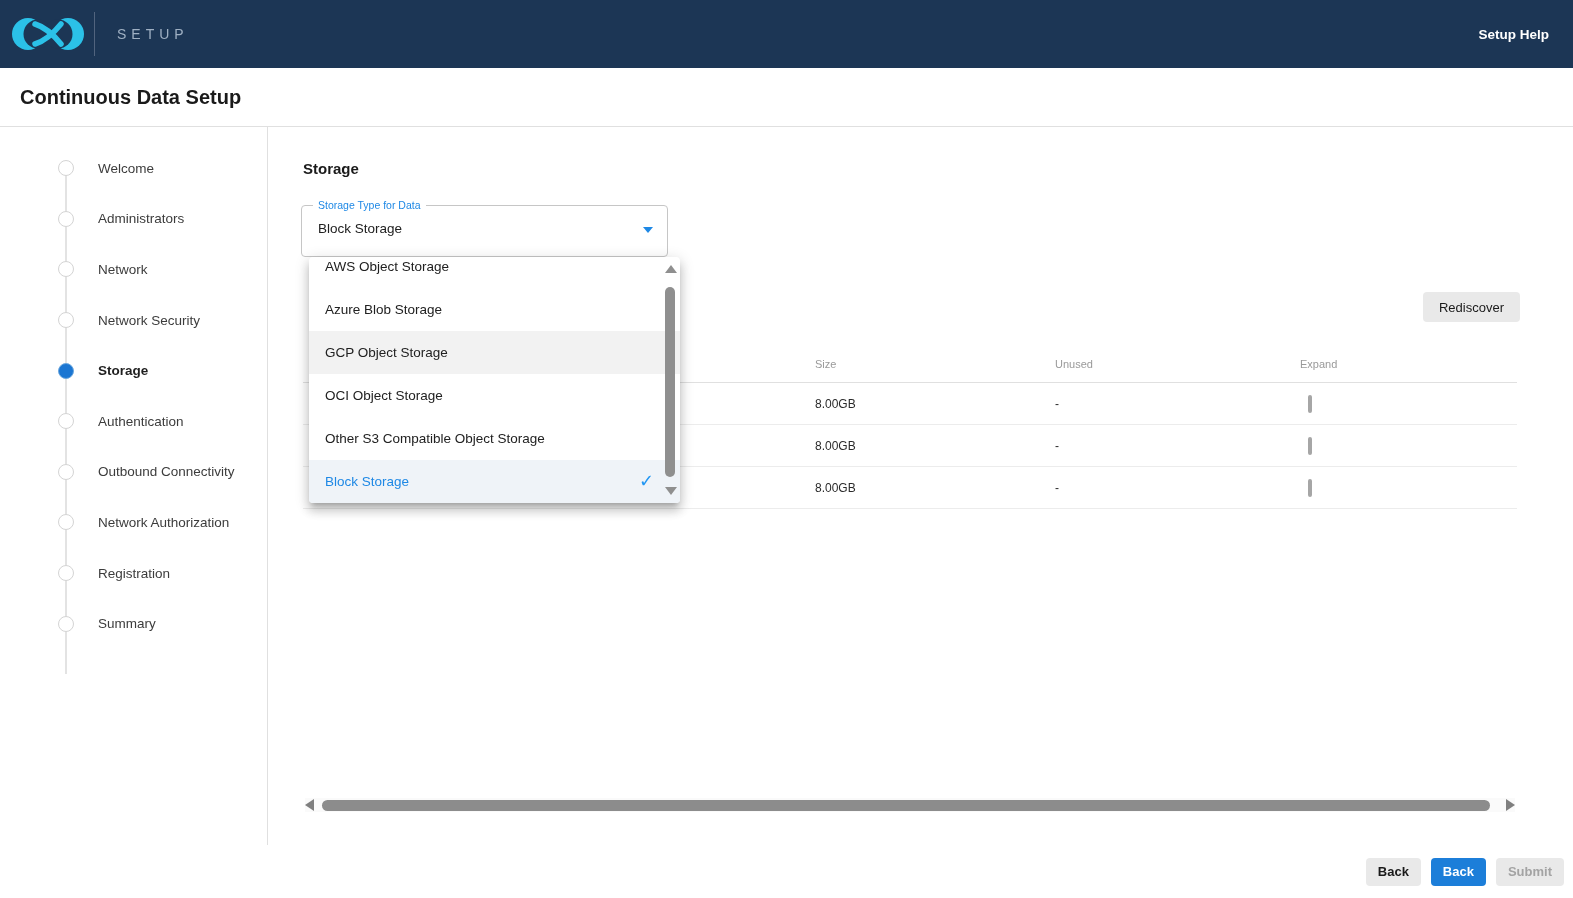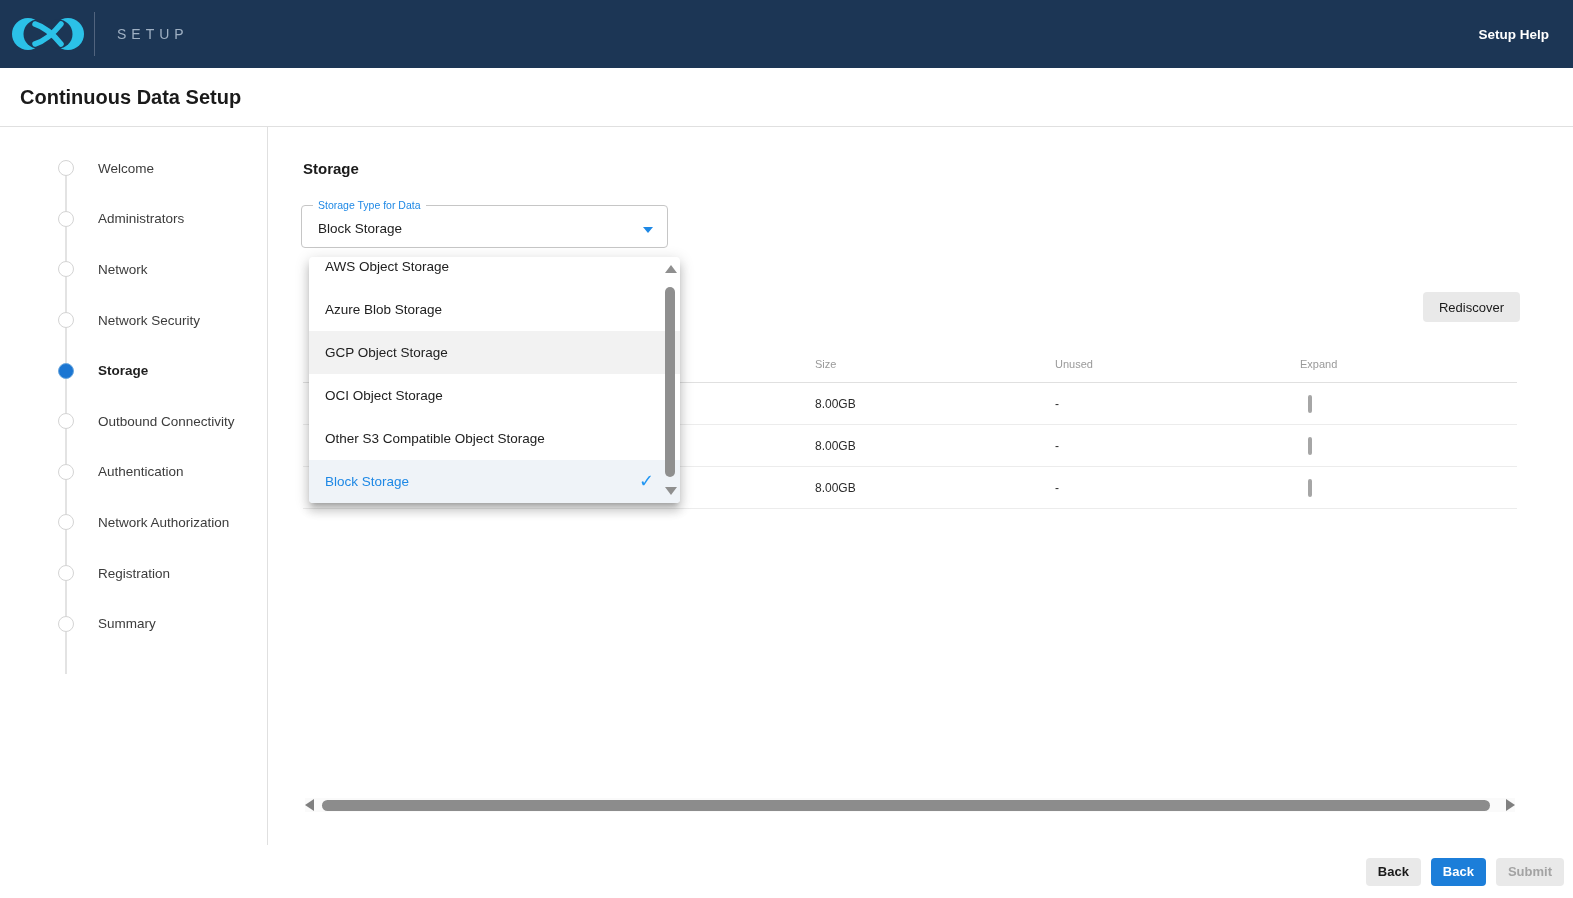--- a/index.html
+++ b/index.html
@@ -46,21 +46,21 @@
   .step.active .step-dot { background:#1b76d2; border-color:#6ba7de; }
   .step-label { margin-left:24px; font-size:13.5px; color:#3c3c3c; }
   .step.active .step-label { font-weight:bold; color:#1f1f1f; }
 
   .main { position:relative; flex:1; }
 
   
   .section-title { position:absolute; left:35px; top:33px; font-size:15px; font-weight:bold; color:#1a1a1a; }
 
   .select-field {
-    position:absolute; left:33px; top:78px; width:367px; height:43px;
+    position:absolute; left:33px; top:78px; width:367px; height:52px;
     border:1px solid #c6c6c6; border-radius:4px; background:#fff; cursor:pointer;
   }
   .select-label {
     position:absolute; top:-7px; left:11px; background:#ffffff; padding:0 5px;
     font-size:10.5px; color:#1e88e5; line-height:13px;
   }
   .select-value { position:absolute; left:16px; top:0; line-height:46px; font-size:13.5px; color:#212121; }
   .select-caret {
     position:absolute; right:14px; top:21px; width:0; height:0;
     border-left:5.5px solid transparent; border-right:5.5px solid transparent;
@@ -185,25 +185,25 @@
       <li class="step">
         <span class="step-dot"></span>
         <span class="step-label">Network Security</span>
       </li>
       <li class="step active">
         <span class="step-dot"></span>
         <span class="step-label">Storage</span>
       </li>
       <li class="step">
         <span class="step-dot"></span>
+        <span class="step-label">Authentication</span>
+      </li>
+      <li class="step">
+        <span class="step-dot"></span>
         <span class="step-label">Outbound Connectivity</span>
-      </li>
-      <li class="step">
-        <span class="step-dot"></span>
-        <span class="step-label">Authentication</span>
       </li>
       <li class="step">
         <span class="step-dot"></span>
         <span class="step-label">Network Authorization</span>
       </li>
       <li class="step">
         <span class="step-dot"></span>
         <span class="step-label">Registration</span>
       </li>
       <li class="step">

